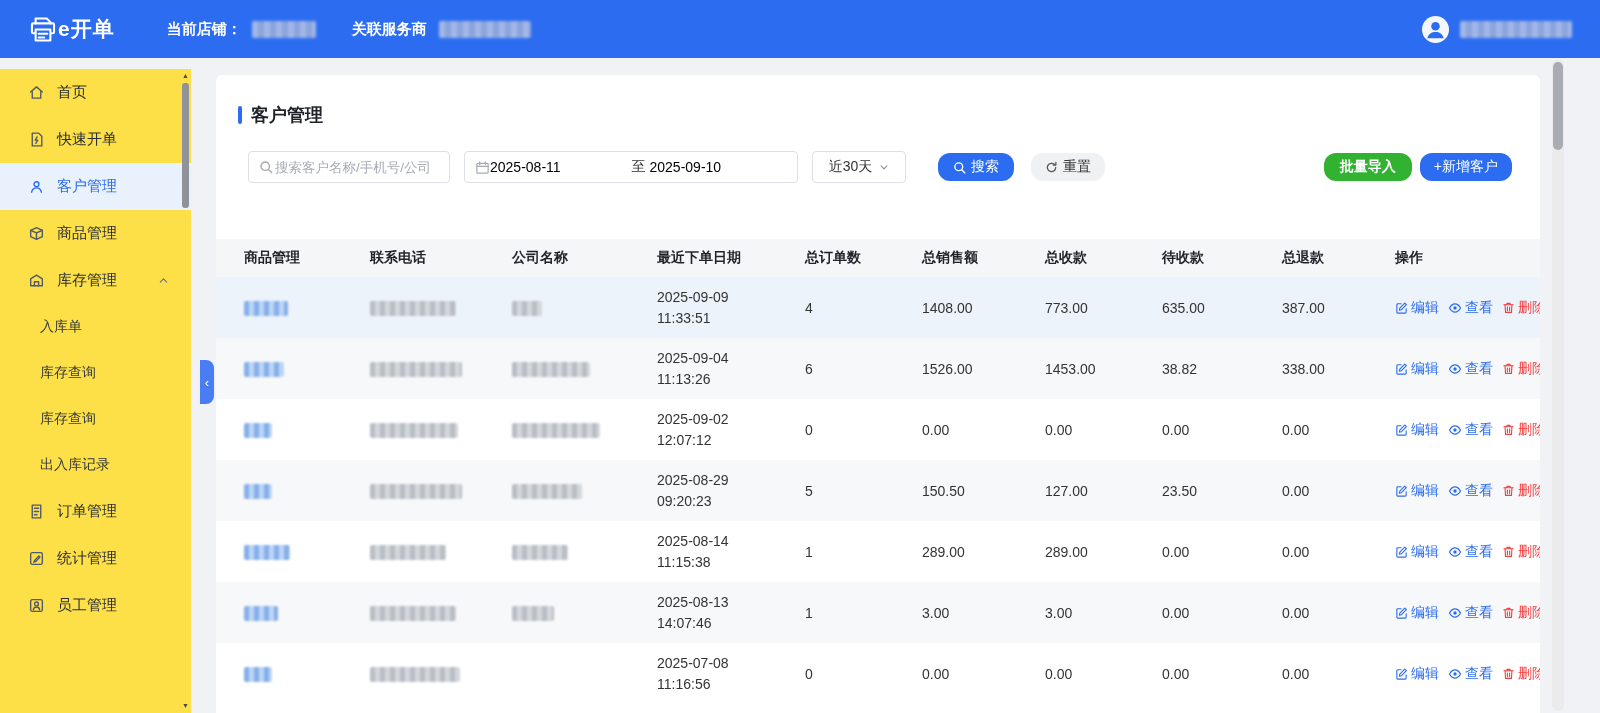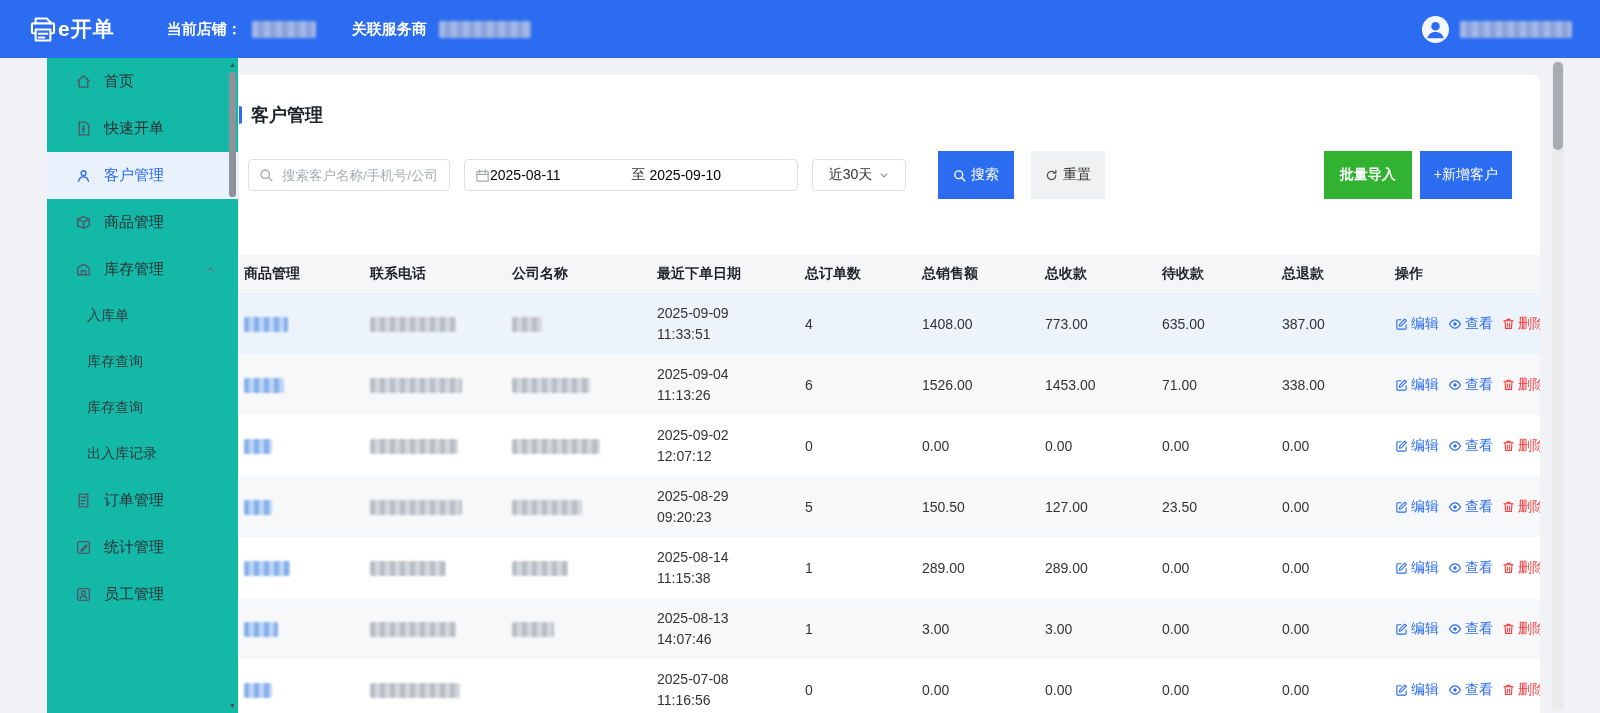--- a/index.html
+++ b/index.html
@@ -20,22 +20,22 @@
   
   .blur { display:inline-block; height:15px; border-radius:2px; vertical-align:middle;
     background:repeating-linear-gradient(90deg,#b9bec6 0 5px,#d3d7dc 5px 10px);
     filter:blur(1.3px); }
   .blur-blue { background:repeating-linear-gradient(90deg,#86b0ea 0 5px,#bcd5f6 5px 10px); }
   .blur-top { height:17px; background:repeating-linear-gradient(90deg,#aabce8 0 6px,#8fa7dc 6px 12px);
     filter:blur(1.6px); opacity:.95; }
   .blur-shop { width:64px; } .blur-provider { width:92px; } .blur-user { width:112px; }
 
   
-  .sidebar { position:absolute; top:58px; left:0; width:192px; bottom:0; background:#14b8a6;
-    border-right:1px solid #eef0f2; z-index:20;margin-left:47px; }
+  .sidebar { position:absolute; top:69px; left:0; width:192px; bottom:0; background:#fde047;
+    border-right:1px solid #eef0f2; z-index:20; }
   .side-item { height:47px; display:flex; align-items:center; gap:12px; padding-left:28px;
     font-size:15px; color:#2b2f36; cursor:pointer; }
   .side-item .sicon { display:flex; color:#50596a; }
   .side-item.active { background:#e9f1fd; color:#2b6cf0; }
   .side-item.active .sicon { color:#2b6cf0; }
   .side-sub { height:46px; display:flex; align-items:center; padding-left:40px;
     font-size:14px; color:#33373d; cursor:pointer; }
   .chev-up { margin-left:auto; margin-right:22px; color:#6b7280; display:flex; }
 
   .side-scrollbar { position:absolute; top:2px; right:1px; bottom:2px; width:9px; }
@@ -58,33 +58,33 @@
   .card { position:absolute; left:24px; top:17px; width:1324px; height:720px;
     background:#fff; border-radius:6px; overflow:hidden; }
 
   .title-row { display:flex; align-items:center; gap:9px; margin:28px 0 0 22px; }
   .title-bar { width:4px; height:18px; background:#2b6cf0; border-radius:2px; }
   .page-title { font-size:18px; font-weight:bold; color:#1f2329; }
 
   
   .filter-row { display:flex; align-items:center; margin:24px 28px 0 32px; }
   .search-box { width:202px; height:32px; border:1px solid #dcdfe6; border-radius:4px;
-    display:flex; align-items:center; gap:9px; padding:0 10px; color:#a8abb2; }
+    display:flex; align-items:center; gap:2px; padding:0 10px; color:#a8abb2; }
   .search-box input { border:none; outline:none; flex:1; font-size:13.5px; min-width:0;
     font-family:inherit; color:#333; }
   .search-box input::placeholder { color:#a8abb2; }
   .date-box { width:334px; height:32px; border:1px solid #dcdfe6; border-radius:4px;
     display:flex; align-items:center; padding:0 10px; margin-left:14px; color:#a8abb2; }
   .date-val { flex:1; font-size:14px; color:#000000; }
   .date-sep { font-size:14px; color:#333; padding:0 4px; }
   .preset-box { width:94px; height:32px; border:1px solid #dcdfe6; border-radius:4px;
     display:flex; align-items:center; justify-content:center; gap:7px; margin-left:14px;
     font-size:14px; color:#333; cursor:pointer; }
   .preset-box .caret { color:#8a8f99; display:flex; }
-  .btn { height:48px; border:none; border-radius:0; font-size:14px; cursor:pointer;
+  .btn { height:28px; border:none; border-radius:12px; font-size:14px; cursor:pointer;
     display:inline-flex; align-items:center; gap:5px; font-family:inherit; }
   .btn-search { background:#2b6cf0; color:#fff; padding:0 15px; margin-left:32px; }
   .btn-reset { background:#f0f1f3; color:#333; padding:0 14px; margin-left:17px; }
   .right-btns { margin-left:auto; display:flex; gap:8px; }
   .btn-green { background:#31b231; color:#fff; padding:0 16px; font-weight:bold; }
   .btn-add { background:#2b6cf0; color:#fff; padding:0 14px; }
 
   
   .table { margin-top:56px; }
   .thead, .trow { display:grid;
@@ -369,21 +369,21 @@
     <div class="tc c-name"><span class="blur blur-blue" style="width: 40px;"></span></div>
     <div class="tc c-phone"><span class="blur" style="width: 92px;"></span></div>
     <div class="tc c-company"><span class="blur" style="width: 78px;"></span></div>
     <div class="tc c-date">
       <div class="d1">2025-09-04</div>
       <div class="d2">11:13:26</div>
     </div>
     <div class="tc c-orders">6</div>
     <div class="tc c-sales">1526.00</div>
     <div class="tc c-received">1453.00</div>
-    <div class="tc c-pending">71.00</div>
+    <div class="tc c-pending">38.82</div>
     <div class="tc c-refund">338.00</div>
     <div class="tc c-actions">
       <span class="lnk lnk-edit">
         <span style="display:flex;">
           <svg width="13" height="13" viewBox="0 0 14 14" fill="none" stroke="currentColor" stroke-width="1.2" stroke-linecap="round" stroke-linejoin="round">
                     <path d="M12 8.5V12a1 1 0 0 1-1 1H3a1 1 0 0 1-1-1V4a1 1 0 0 1 1-1h3.5"></path>
                     <path d="M10.5 2.2l1.8 1.8L7 9.4l-2.3.5.5-2.3z"></path>
                   </svg>
         </span>
                 <span class="lbl">编辑</span>

